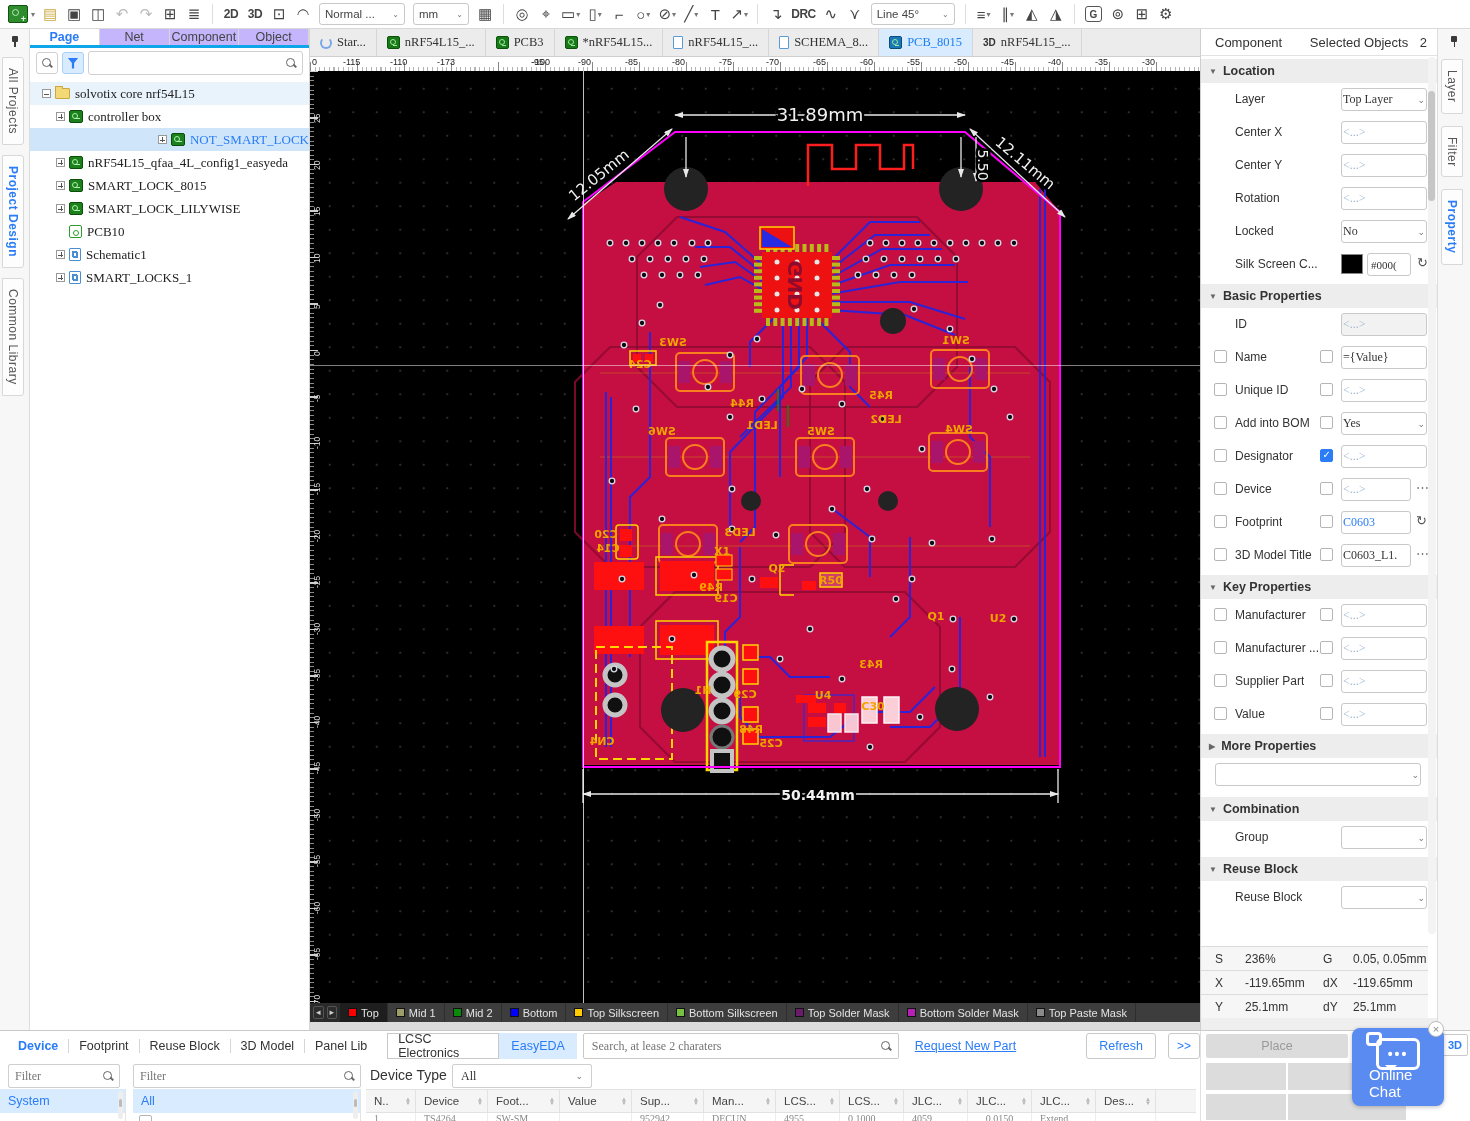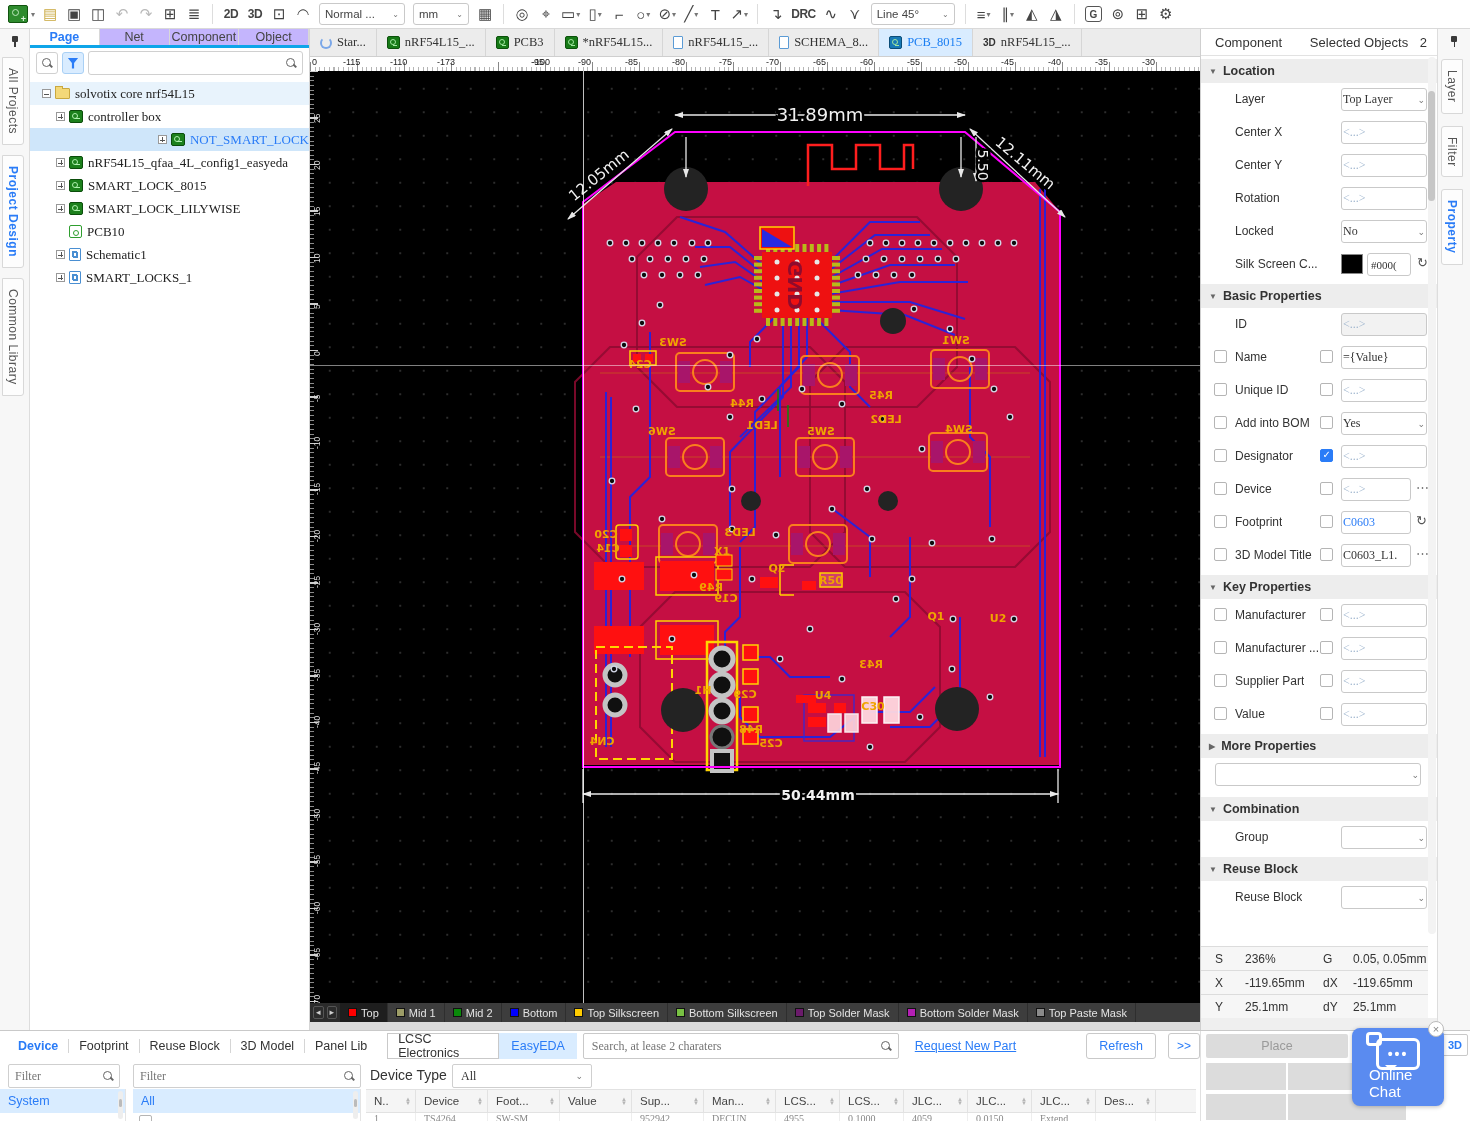--- a/index.html
+++ b/index.html
@@ -1124,21 +1124,21 @@
         <div class="drow">
           <div class="dcell" style="width: 50px; flex: 0 0 auto;">1</div>
           <div class="dcell" style="width: 72px; flex: 0 0 auto;">TS4264</div>
           <div class="dcell" style="width: 72px; flex: 0 0 auto;">SW-SM</div>
           <div class="dcell" style="width: 72px; flex: 0 0 auto;"></div>
           <div class="dcell" style="width: 72px; flex: 0 0 auto;">952942</div>
           <div class="dcell" style="width: 72px; flex: 0 0 auto;">DECUN</div>
           <div class="dcell" style="width: 64px; flex: 0 0 auto;">4955</div>
           <div class="dcell" style="width: 64px; flex: 0 0 auto;">0.1000</div>
           <div class="dcell" style="width: 64px; flex: 0 0 auto;">4059</div>
-          <div class="dcell" style="width: 64px; flex: 0 0 auto;">0.0150</div>
+          <div class="dcell" style="width: 64px; flex: 0 0 auto; text-align: center;">0.0150</div>
           <div class="dcell" style="width: 64px; flex: 0 0 auto;">Extend</div>
           <div class="dcell" style="width: 60px; flex: 0 0 auto;"></div>
         </div>
       </div>
     <div id="bt-right">
       <div id="placebtn">Place</div>
       <div class="graybox" style="left:5px;top:32px;width:80px;height:27px"></div>
       <div class="graybox" style="left:87px;top:32px;width:118px;height:27px"></div>
       <div class="graybox" style="left:5px;top:63px;width:80px;height:26px"></div>
       <div class="graybox" style="left:87px;top:63px;width:118px;height:26px"></div>

